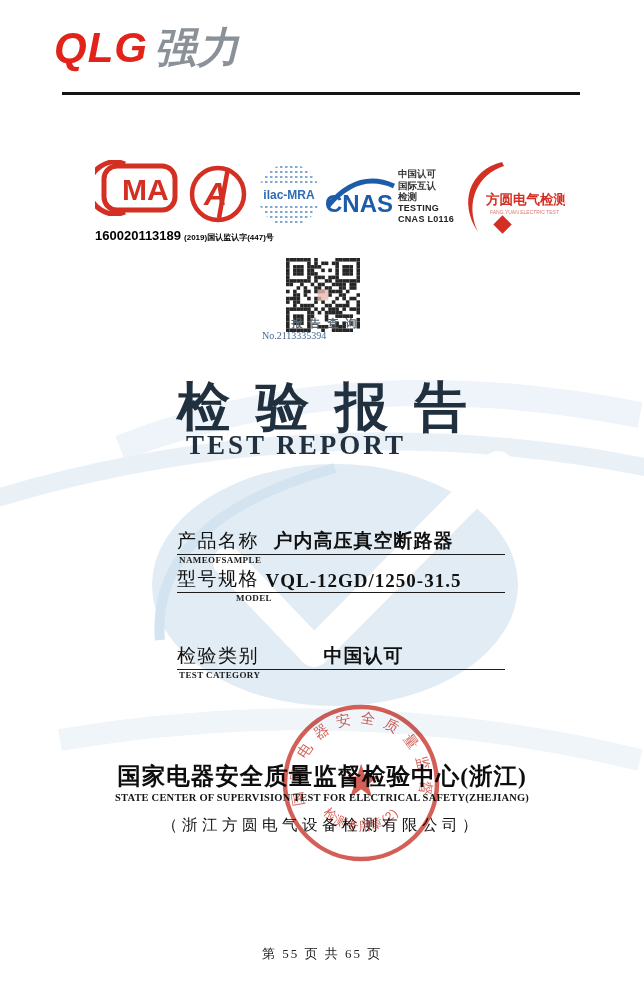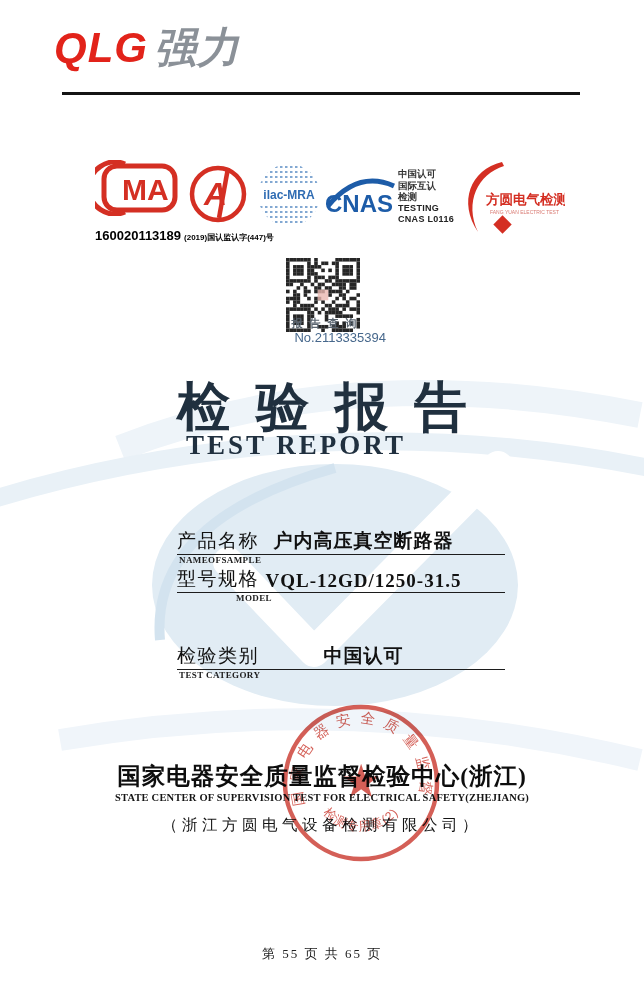--- a/index.html
+++ b/index.html
@@ -17,22 +17,22 @@
   .cma-num{left:95px;top:228px;color:#000000;font-family:"Liberation Sans",sans-serif;
            font-weight:bold;font-size:13px;white-space:nowrap;}
   .cma-num .note{font-size:8px;font-weight:bold;margin-left:3px;}
   .cnas-txt{left:398px;top:168px;font-family:"Liberation Sans",sans-serif;color:#333;
             font-size:9.5px;line-height:11.5px;font-weight:bold;}
   .cnas-txt .en{color:#222;font-size:9px;letter-spacing:0.3px;}
   
   #qr-wrap{left:286px;top:258px;width:74px;height:74px;}
   #qr-caption{left:262px;top:316px;width:124px;text-align:center;color:#5a6570;
               font-size:11px;letter-spacing:7px;text-indent:7px;font-weight:bold;}
-  #qr-number{left:262px;top:330px;width:124px;text-align:right;color:#47688c;
-             font-family:Liberation Sans, sans-serif;font-size:13px;}
+  #qr-number{left:262px;top:330px;width:124px;text-align:left;color:#47688c;
+             font-family:Liberation Serif, serif;font-size:10px;}
   
   #title-zh{left:0;top:372px;width:644px;text-align:center;font-size:53px;font-weight:bold;
             color:#20303f;letter-spacing:26px;text-indent:26px;}
   #title-en{left:0;top:430px;width:592px;text-align:center;font-size:27px;font-weight:bold;
             color:#20303f;letter-spacing:3px;}
   
   .frow{position:absolute;left:177px;width:328px;height:26px;border-bottom:1.6px solid #1c1c1c;}
   .frow .lz{position:absolute;left:0;bottom:0;font-size:19px;letter-spacing:1.5px;
             background:transparent;white-space:nowrap;}
   .frow .val{position:absolute;left:55px;right:10px;bottom:0;text-align:center;

